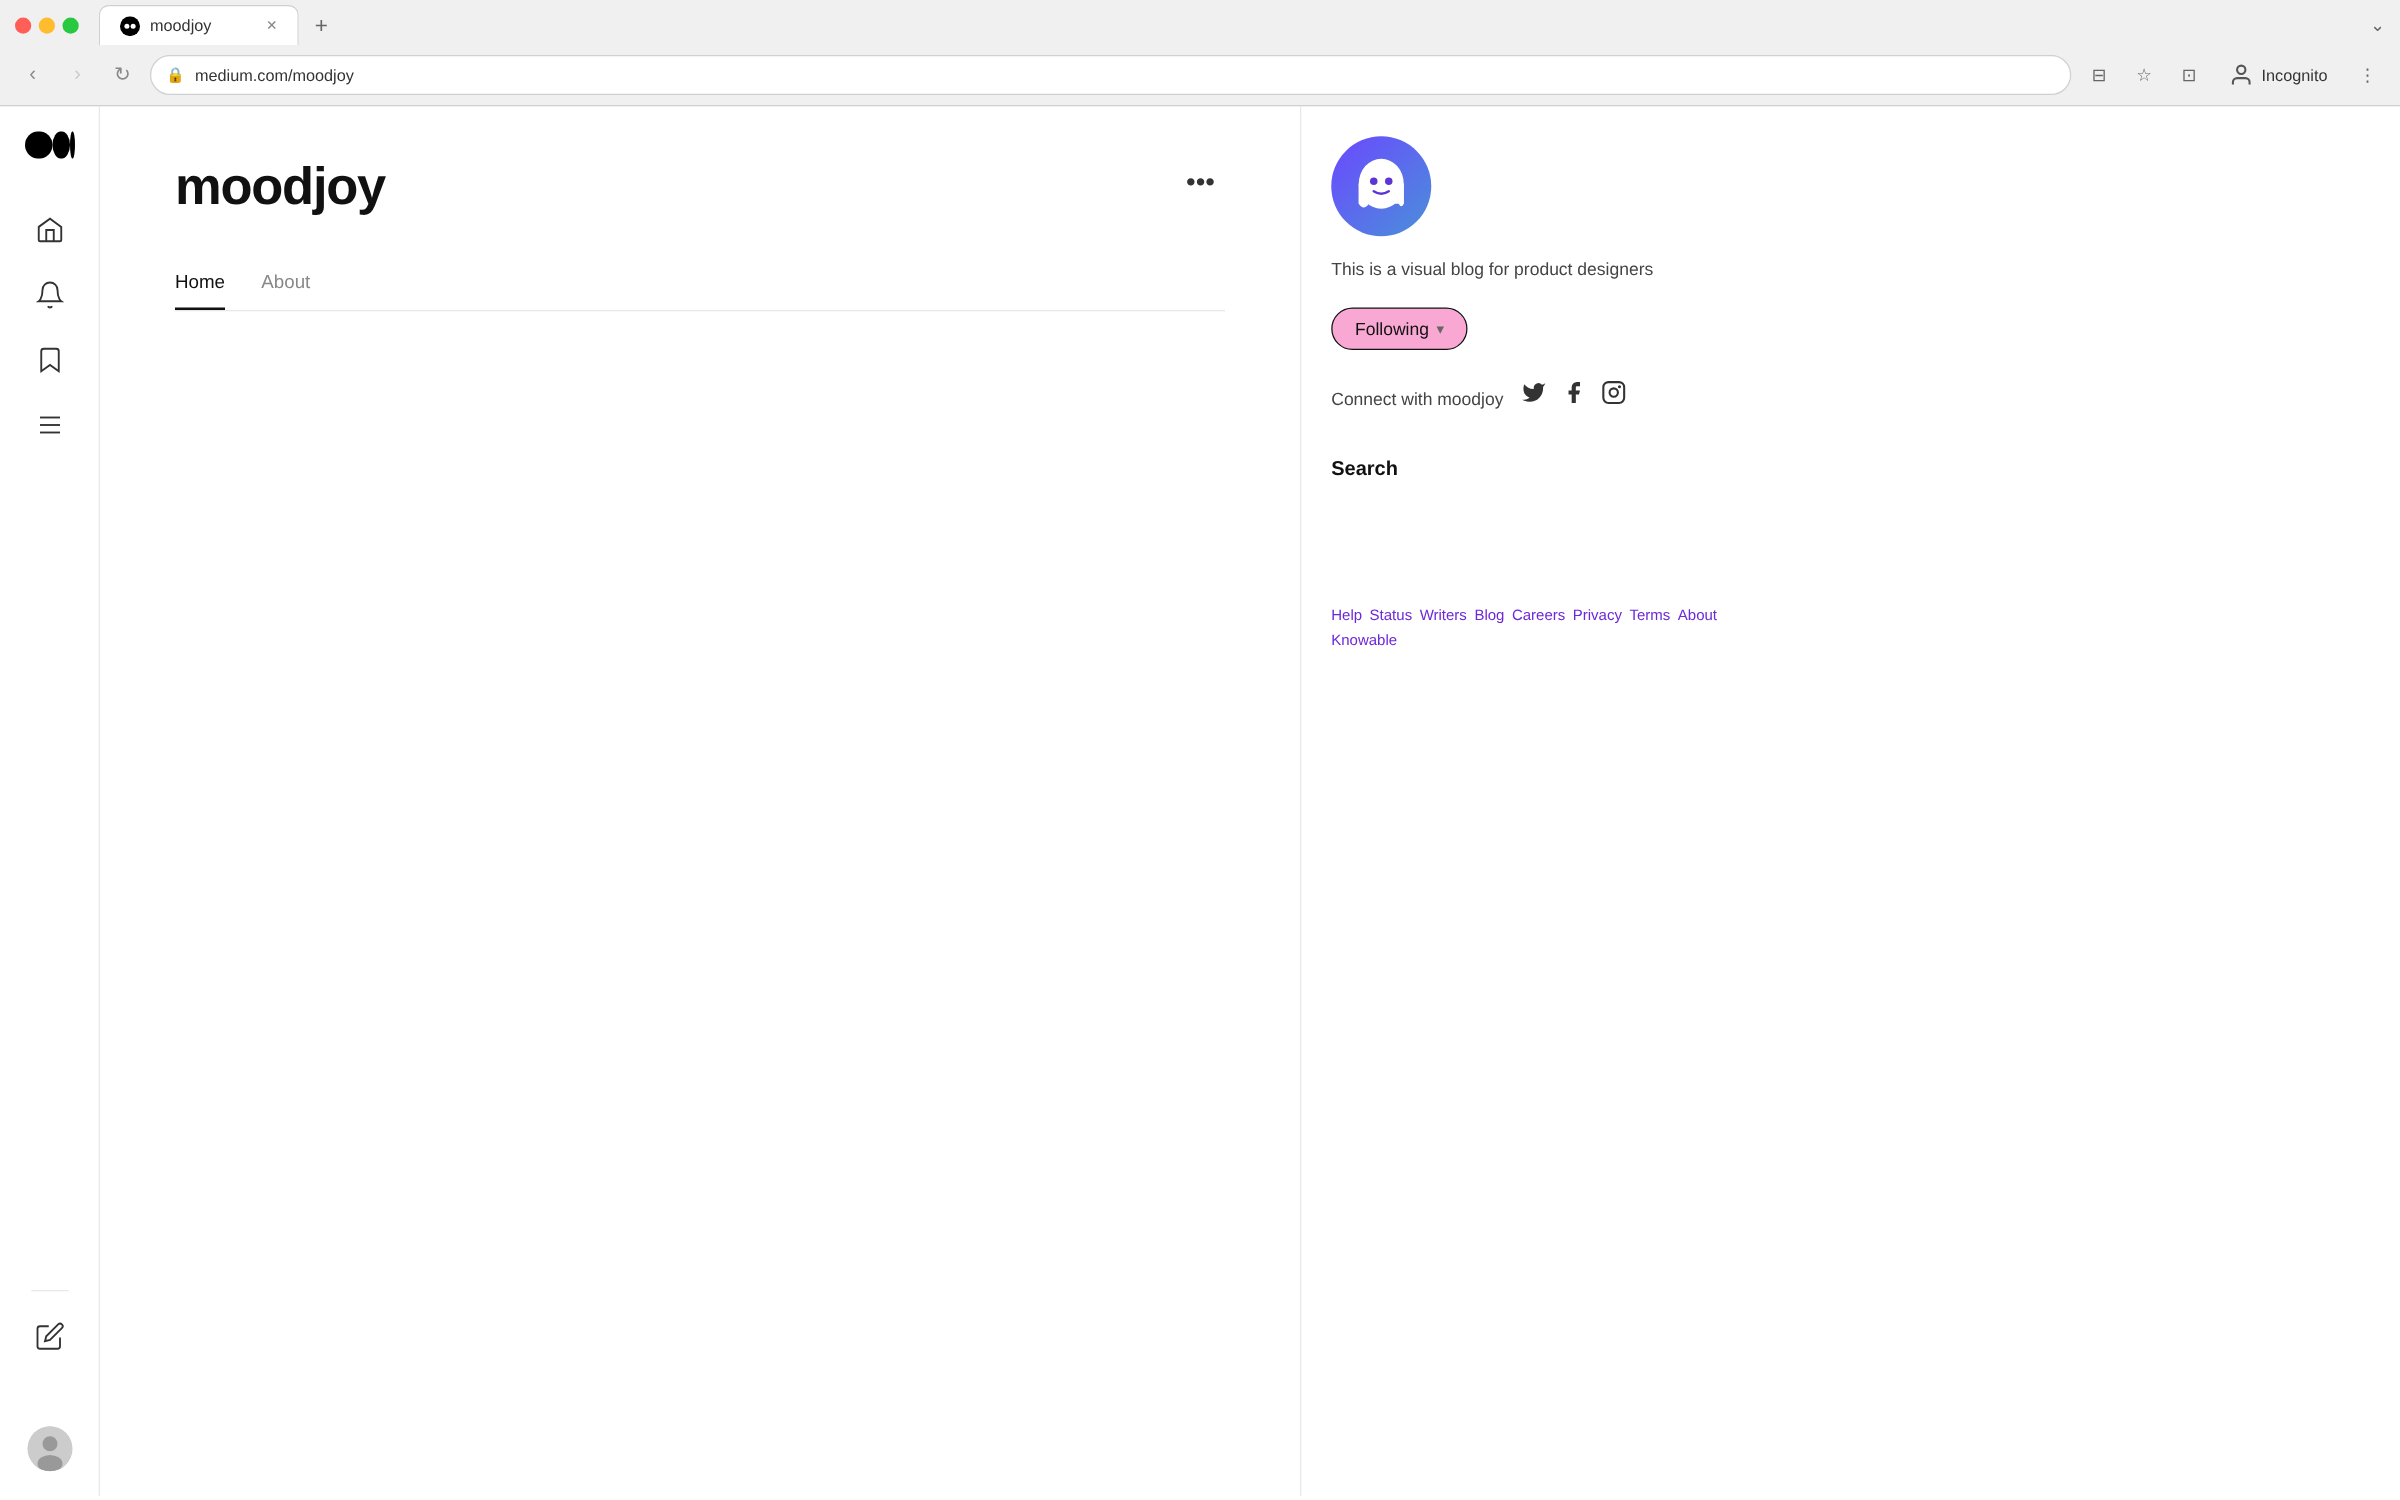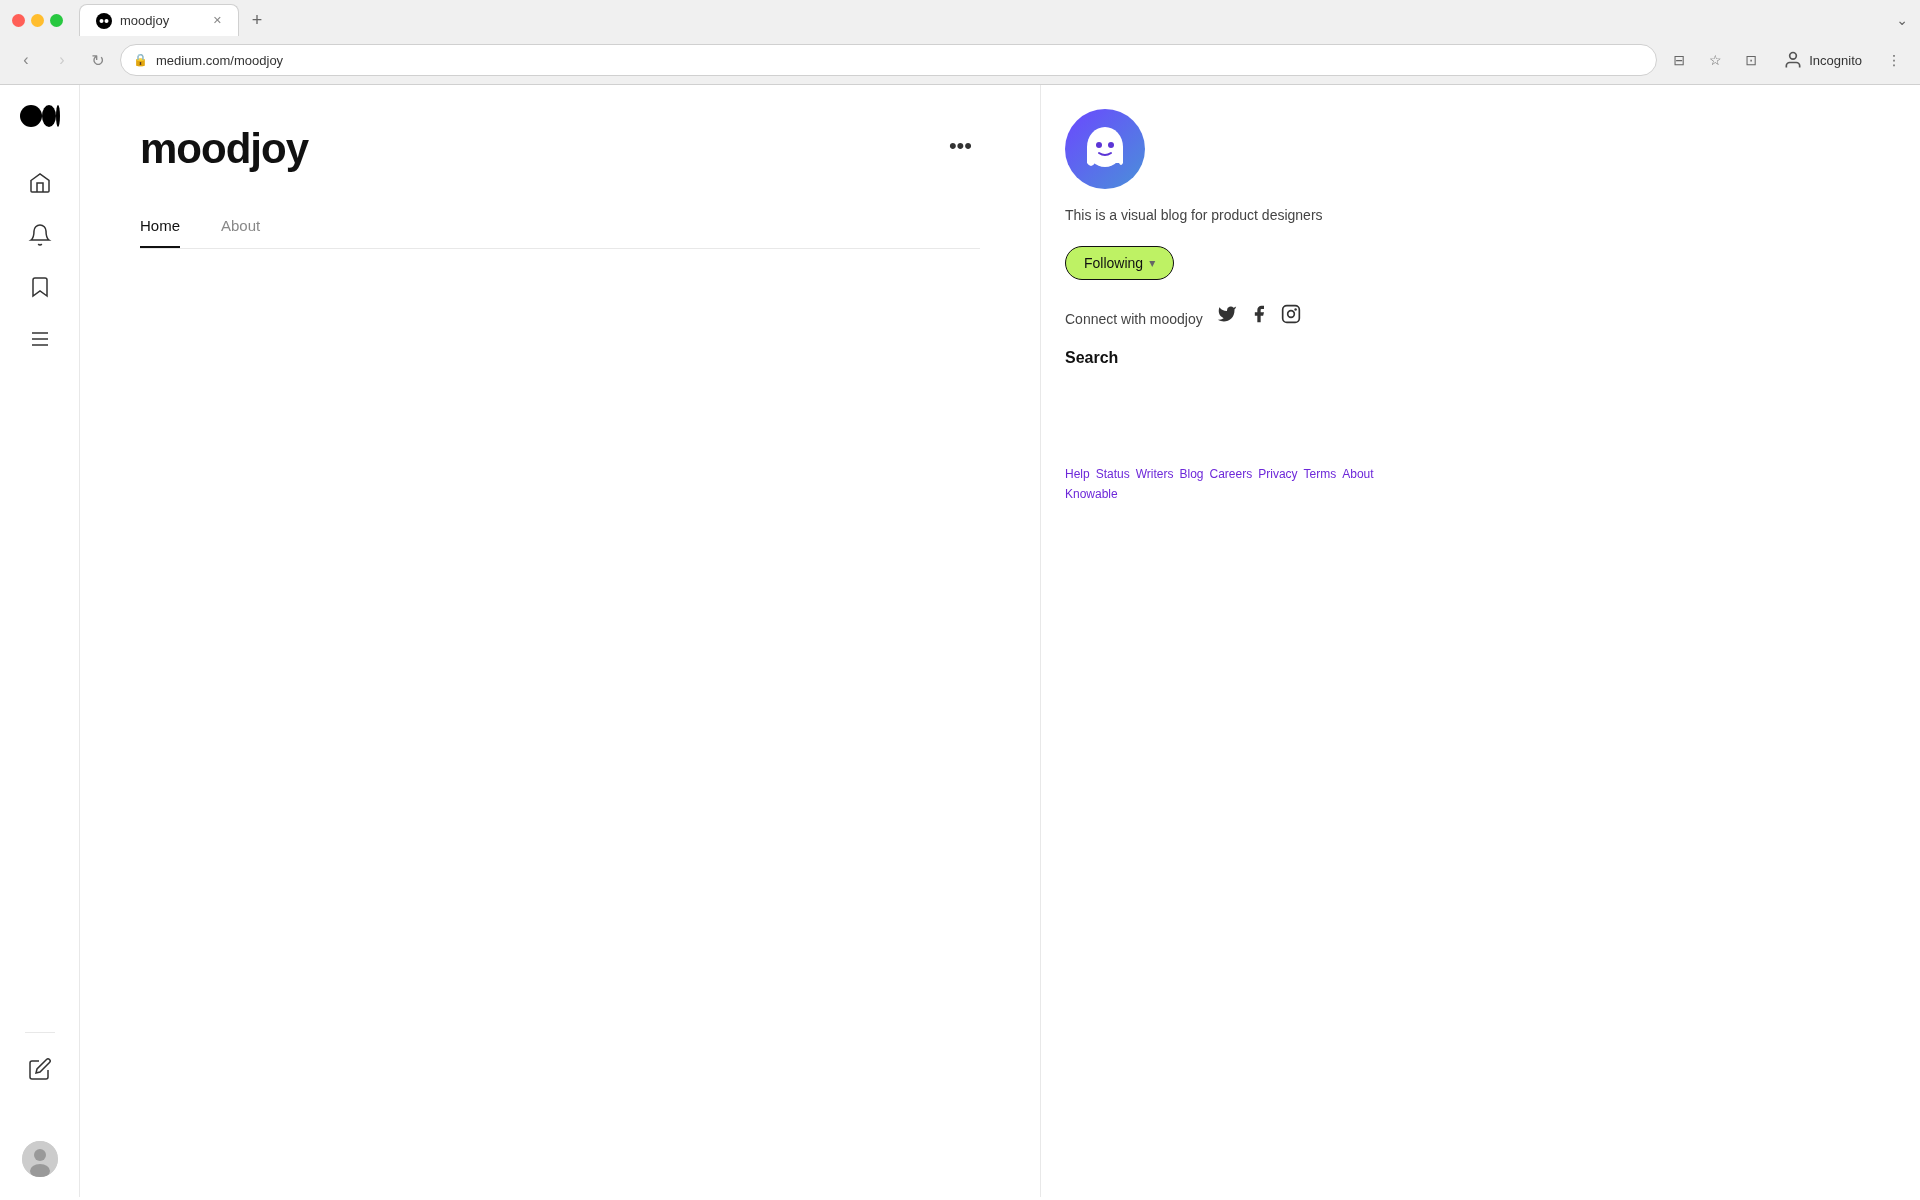--- a/index.html
+++ b/index.html
@@ -38,36 +38,36 @@
     .nav-icon { width: 48px; height: 48px; display: flex; align-items: center; justify-content: center; border-radius: 50%; cursor: pointer; color: #333; font-size: 22px; }
     .sidebar-spacer { flex: 1; }
     .sidebar-divider { width: 30px; height: 1px; background: #e8e8e8; margin: 8px 0; }
     .user-avatar-small { width: 36px; height: 36px; border-radius: 50%; background: #ccc; display: flex; align-items: center; justify-content: center; cursor: pointer; overflow: hidden; }
 
     
     .main-content { flex: 1; padding: 40px 60px; max-width: 960px; overflow-y: auto; }
     .profile-header { display: flex; align-items: flex-start; justify-content: space-between; margin-bottom: 32px; }
     .profile-title { font-size: 42px; font-weight: 700; color: #111; letter-spacing: -1px; }
     .more-btn { color: #333; cursor: pointer; font-size: 22px; padding: 8px; }
-    .profile-tabs { display: flex; gap: 41px; border-bottom: 1px solid #e8e8e8; margin-bottom: 32px; }
+    .profile-tabs { display: flex; gap: 29px; border-bottom: 1px solid #e8e8e8; margin-bottom: 32px; }
     .profile-tab { padding: 12px 0; font-size: 15px; color: #888; cursor: pointer; border-bottom: 2px solid transparent; }
     .profile-tab.active { color: #111; border-bottom: 2px solid #111; }
 
     
     .right-sidebar { width: 380px; border-left: 1px solid #e8e8e8; padding: 24px; overflow-y: auto; }
     .search-bar { display: flex; align-items: center; gap: 10px; background: #f9f9f9; border: 1px solid #e8e8e8; border-radius: 24px; padding: 10px 16px; margin-bottom: 28px; }
     .search-icon-svg { color: #888; font-size: 16px; }
     .search-input { border: none; background: none; outline: none; font-size: 15px; color: #666; flex: 1; }
 
     .publication-avatar { width: 80px; height: 80px; border-radius: 50%; background: linear-gradient(135deg, #6b48ff, #4a90d9); display: flex; align-items: center; justify-content: center; margin-bottom: 16px; overflow: hidden; }
     .pub-description { font-size: 14px; color: #444; line-height: 1.5; margin-bottom: 20px; }
-    .following-btn { display: flex; align-items: center; gap: 6px; border: 1px solid #111; border-radius: 20px; padding: 8px 18px; font-size: 14px; font-weight: 500; color: #111; cursor: pointer; margin-bottom: 24px; background: #bef264; }
+    .following-btn { display: flex; align-items: center; gap: 6px; border: 1px solid #111; border-radius: 20px; padding: 8px 18px; font-size: 14px; font-weight: 500; color: #111; cursor: pointer; margin-bottom: 24px; background: #f9a8d4; }
     .chevron-down { font-size: 12px; color: #666; }
 
-    .connect-section { margin-bottom: 20px; }
+    .connect-section { margin-bottom: 38px; }
     .connect-label { font-size: 14px; color: #444; display: inline; margin-right: 10px; }
     .social-links { display: inline-flex; gap: 12px; }
     .social-link { color: #333; font-size: 18px; cursor: pointer; text-decoration: none; }
 
     .editors-section { margin-top: 8px; }
     .editors-title { font-size: 16px; font-weight: 600; color: #111; margin-bottom: 16px; }
     .editor-item { display: flex; align-items: center; gap: 12px; cursor: pointer; }
     .editor-avatar { width: 44px; height: 44px; border-radius: 50%; background: #ddd; display: flex; align-items: center; justify-content: center; overflow: hidden; }
     .editor-name { font-size: 15px; font-weight: 600; color: #111; }
 

